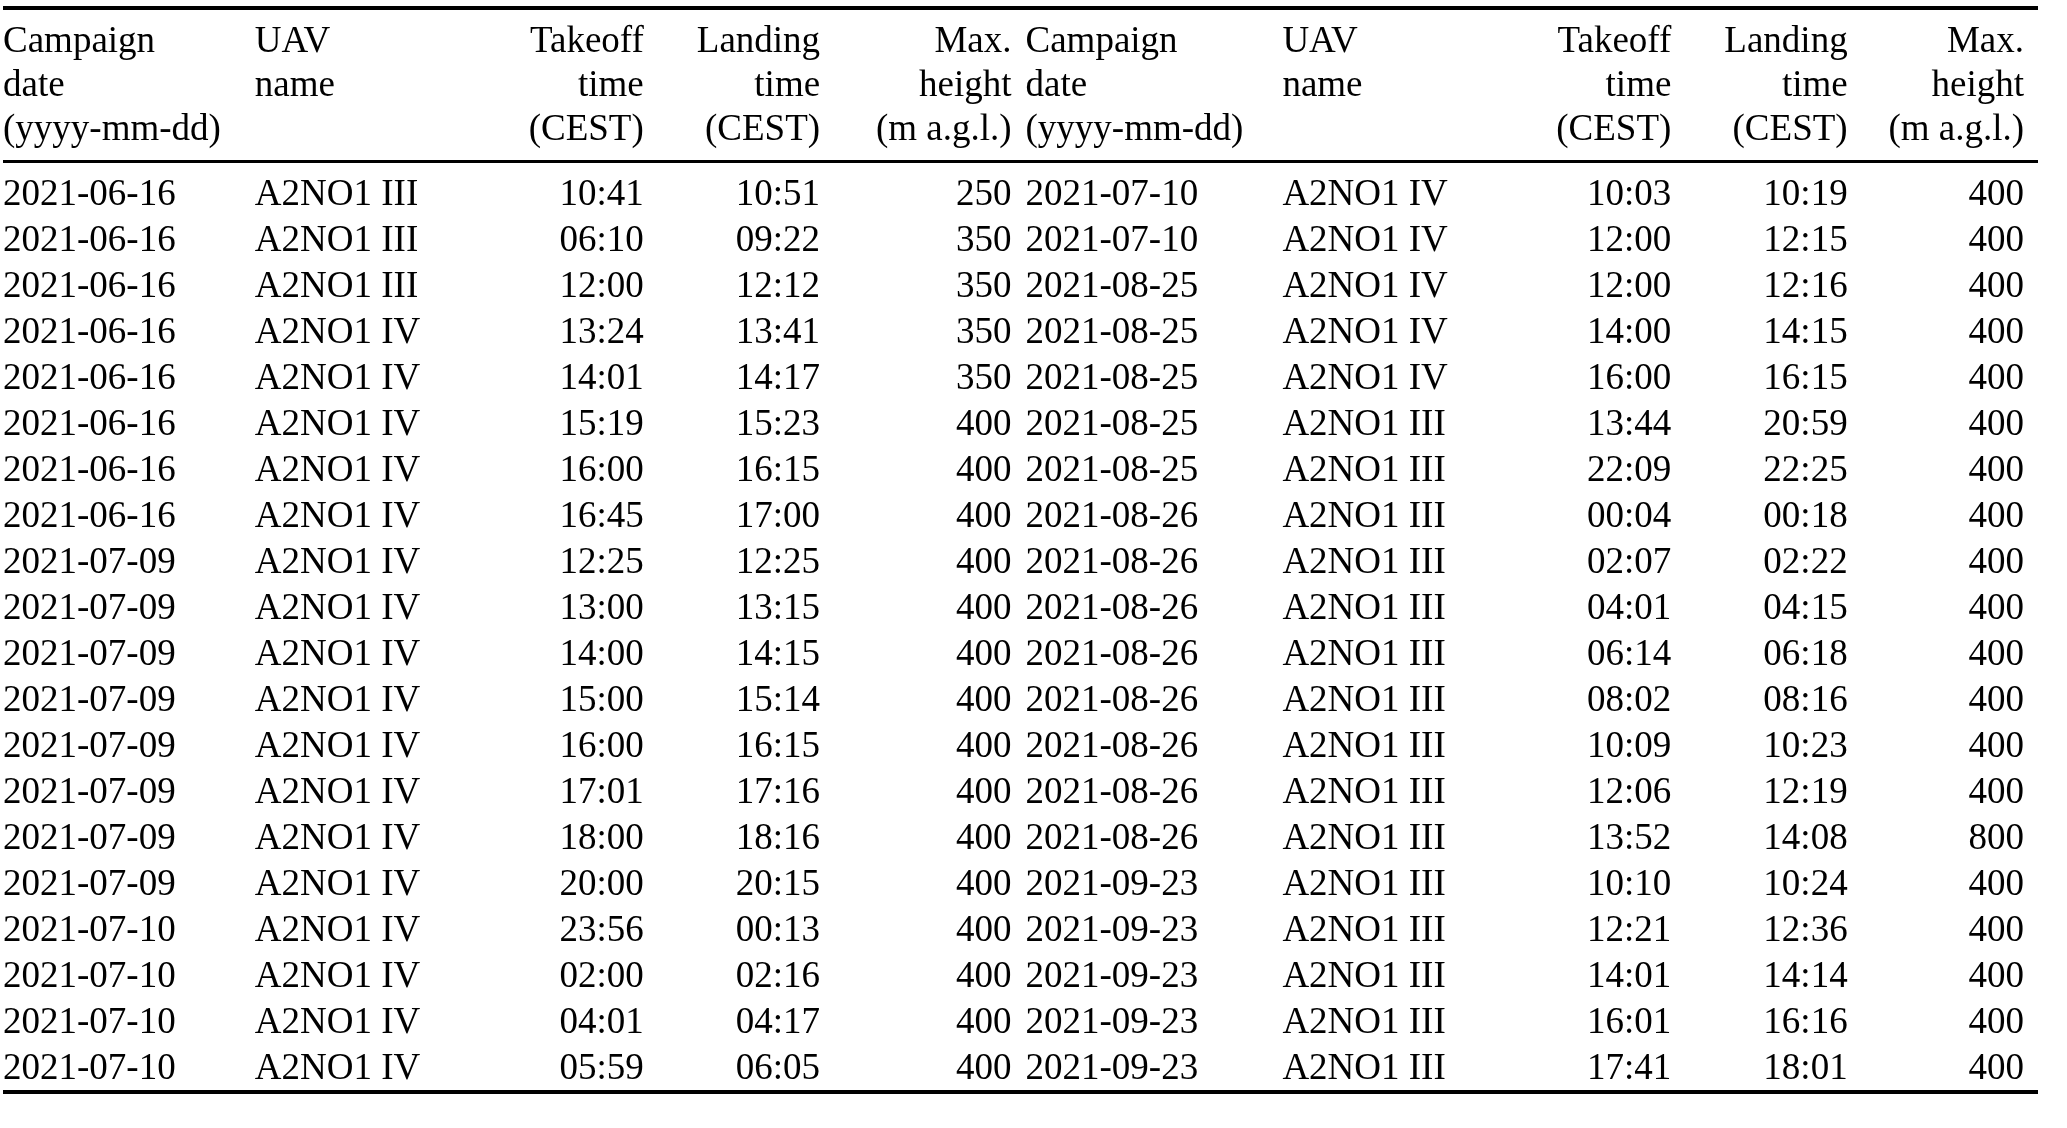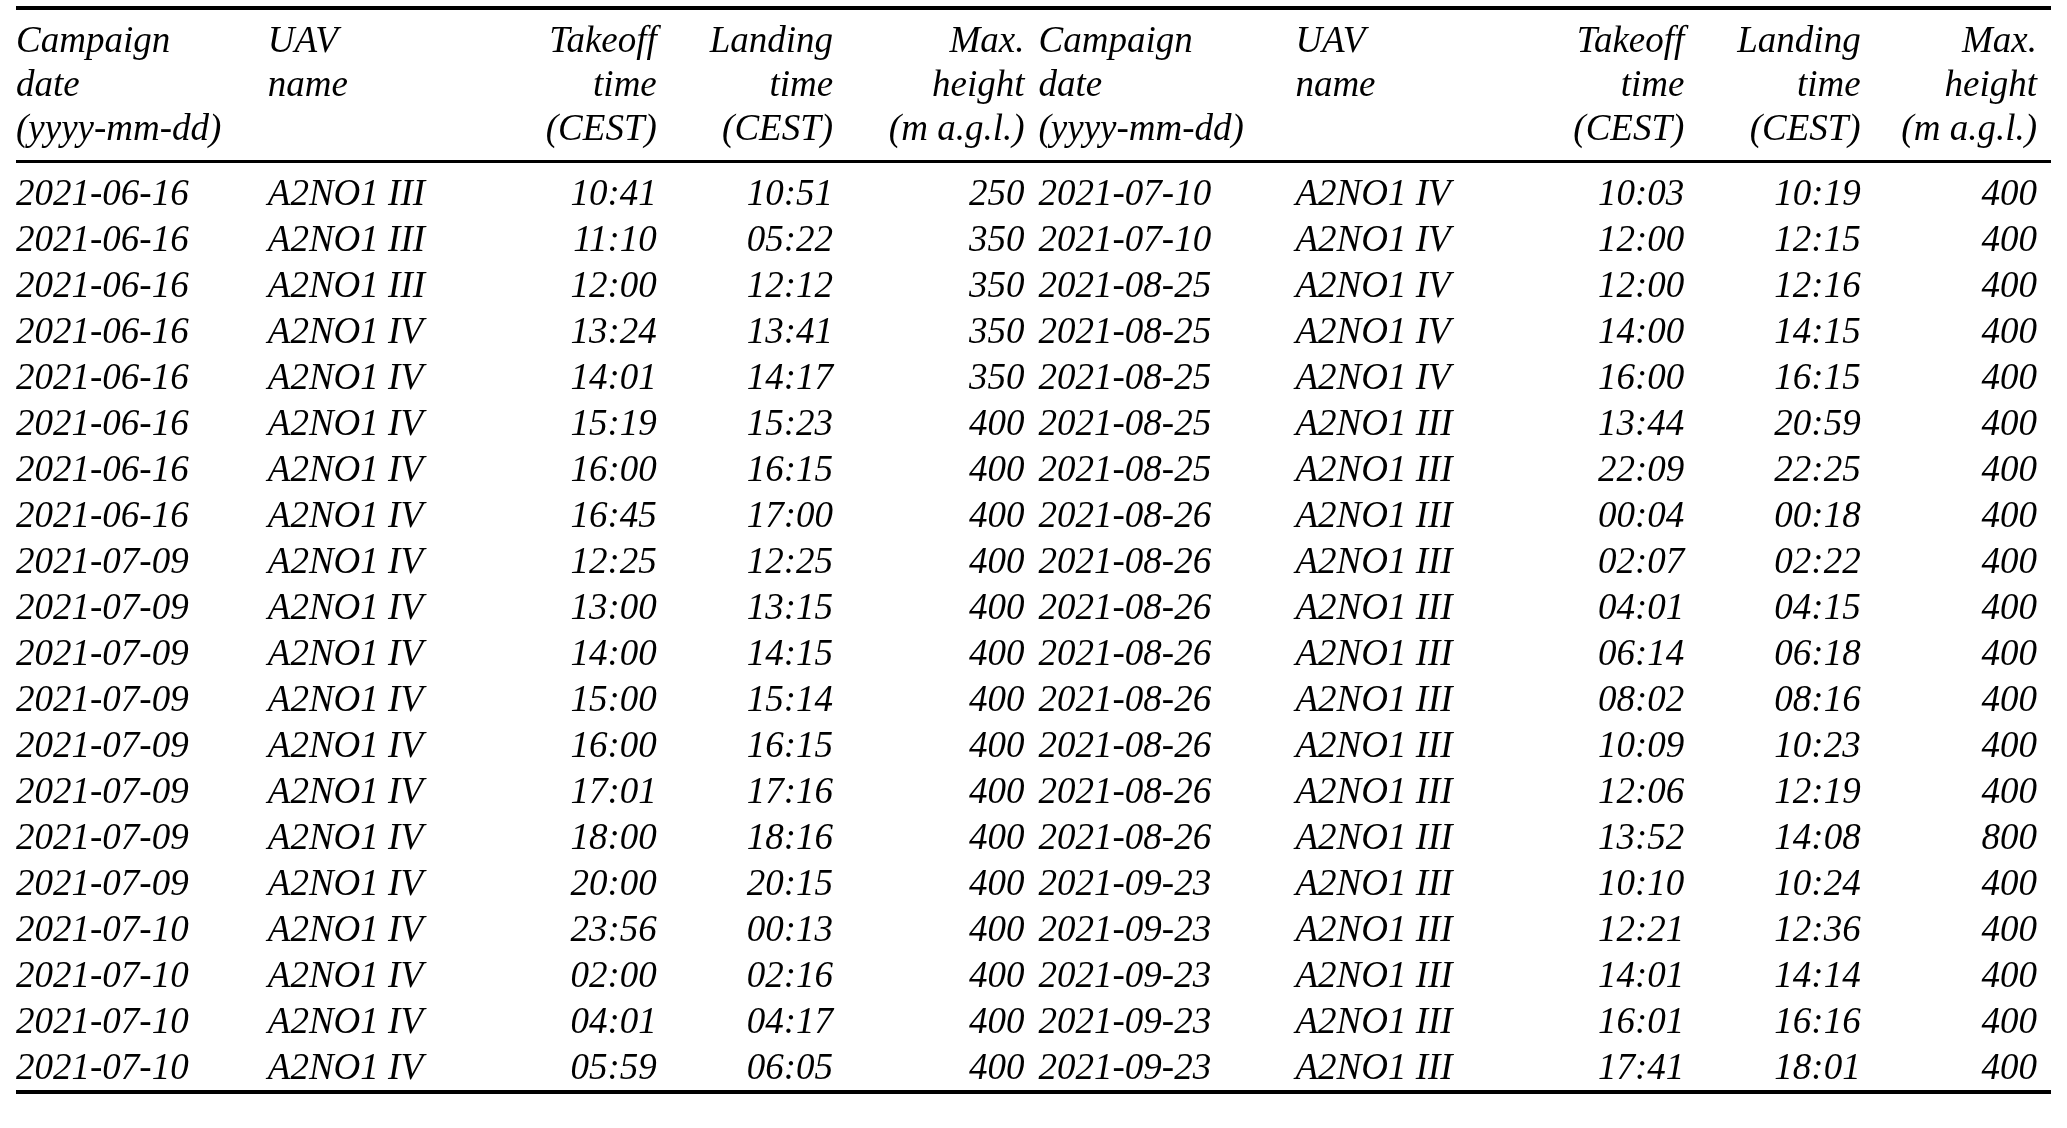--- a/index.html
+++ b/index.html
@@ -10,22 +10,21 @@
   body {
     width: 2067px;
     height: 1128px;
     font-family: "Liberation Serif", "DejaVu Serif", serif;
     color: #000000;
     overflow: hidden;
   }
   .table-wrap {
     box-sizing: border-box;
     width: 2048px;
-    padding: 0 16px;
-    font-style: italic;
+    padding: 0 3px;
   }
   table.data-table {
     width: 2035px;
     border-collapse: collapse;
     font-size: 37px;
     line-height: 1.19;
   }
   table.data-table thead th {
     font-weight: normal;
     vertical-align: top;
@@ -132,22 +131,22 @@
           <td class="c-right rule-mid">250</td>
           <td class="c-left rule-mid">2021-07-10</td>
           <td class="c-left rule-mid">A2NO1 IV</td>
           <td class="c-right rule-mid">10:03</td>
           <td class="c-right rule-mid">10:19</td>
           <td class="c-right rule-mid">400</td>
         </tr>
         <tr>
           <td class="c-left">2021-06-16</td>
           <td class="c-left">A2NO1 III</td>
-          <td class="c-right">11:10</td>
-          <td class="c-right">05:22</td>
+          <td class="c-right">06:10</td>
+          <td class="c-right">09:22</td>
           <td class="c-right">350</td>
           <td class="c-left">2021-07-10</td>
           <td class="c-left">A2NO1 IV</td>
           <td class="c-right">12:00</td>
           <td class="c-right">12:15</td>
           <td class="c-right">400</td>
         </tr>
         <tr>
           <td class="c-left">2021-06-16</td>
           <td class="c-left">A2NO1 III</td>

